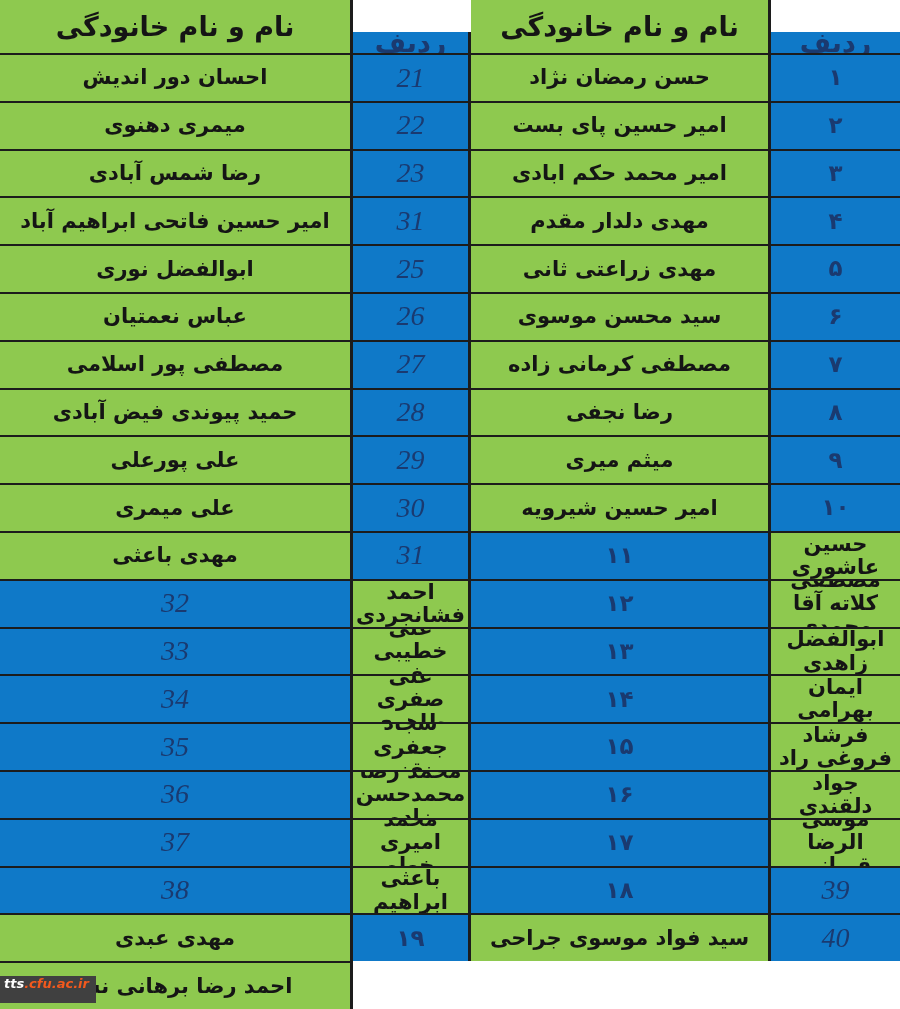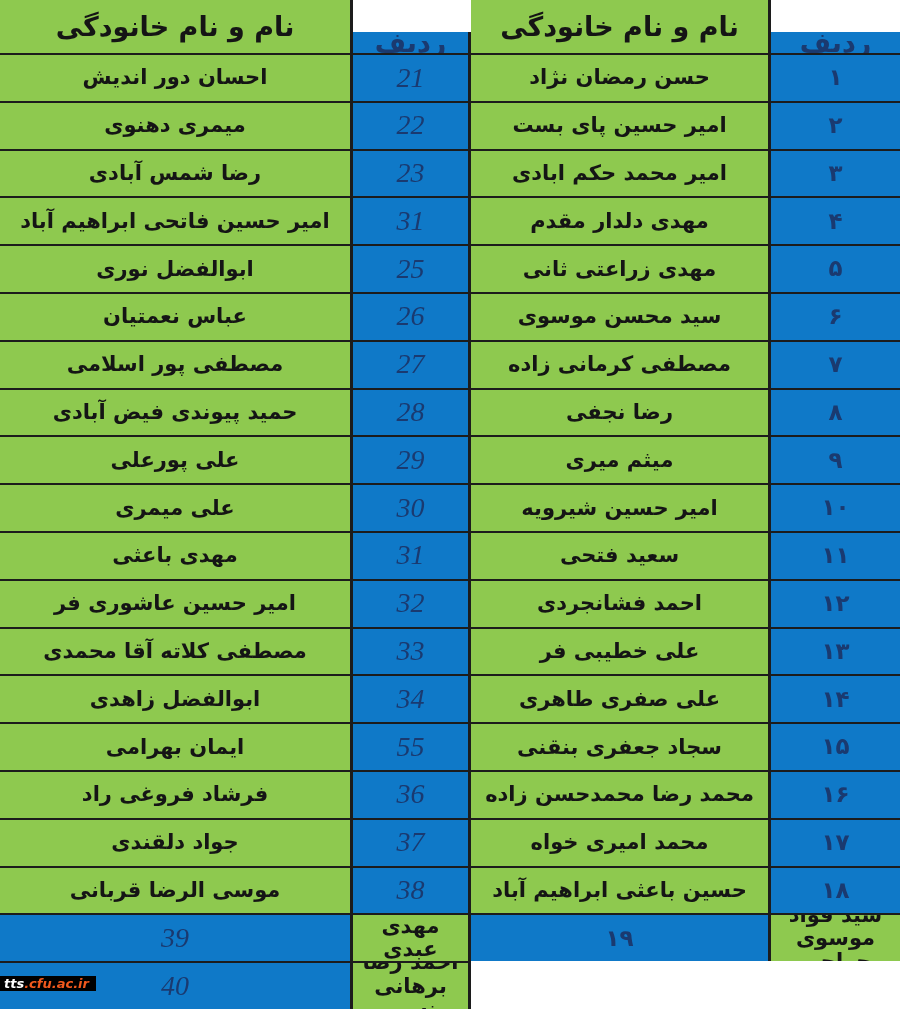--- a/index.html
+++ b/index.html
@@ -51,23 +51,23 @@
     font-family:"Liberation Serif","DejaVu Serif",serif;
     font-size:28px;
     font-style:italic;
   }
   .num-fa{
     font-size:23px;
     font-weight:bold;
     direction:rtl;
   }
   .watermark{
-    position:absolute;left:0;top:976px;height:15px;z-index:5;
-    background:#000000;
-    display:flex;align-items:center;
+    position:absolute;left:0;top:976px;height:27px;z-index:5;
+    background:#404040;
+    display:flex;align-items:flex-start;
     padding:0 7px 0 4px;
     font-family:"DejaVu Sans",sans-serif;
     font-style:italic;font-weight:bold;font-size:13px;
     color:#ffffff;
     white-space:nowrap;
   }
   .watermark .orange{color:var(--wm-orange);}
 </style>
 </head>
 <body>
@@ -113,36 +113,35 @@
     <div class="cell green">علی پورعلی</div>
     <div class="cell blue num-en">29</div>
     <div class="cell green">میثم میری</div>
     <div class="cell blue num-fa">۹</div>
     <div class="cell green">علی میمری</div>
     <div class="cell blue num-en">30</div>
     <div class="cell green">امیر حسین شیرویه</div>
     <div class="cell blue num-fa">۱۰</div>
     <div class="cell green">مهدی باعثی</div>
     <div class="cell blue num-en">31</div>
-    <div class="cell green">سعید فتحی</div>
     <div class="cell blue num-fa">۱۱</div>
     <div class="cell green">امیر حسین عاشوری فر</div>
     <div class="cell blue num-en">32</div>
     <div class="cell green">احمد فشانجردی</div>
     <div class="cell blue num-fa">۱۲</div>
     <div class="cell green">مصطفی کلاته آقا محمدی</div>
     <div class="cell blue num-en">33</div>
     <div class="cell green">علی خطیبی فر</div>
     <div class="cell blue num-fa">۱۳</div>
     <div class="cell green">ابوالفضل زاهدی</div>
     <div class="cell blue num-en">34</div>
     <div class="cell green">علی صفری طاهری</div>
     <div class="cell blue num-fa">۱۴</div>
     <div class="cell green">ایمان بهرامی</div>
-    <div class="cell blue num-en">55</div>
+    <div class="cell blue num-en">35</div>
     <div class="cell green">سجاد جعفری بنقنی</div>
     <div class="cell blue num-fa">۱۵</div>
     <div class="cell green">فرشاد فروغی راد</div>
     <div class="cell blue num-en">36</div>
     <div class="cell green">محمد رضا محمدحسن زاده</div>
     <div class="cell blue num-fa">۱۶</div>
     <div class="cell green">جواد دلقندی</div>
     <div class="cell blue num-en">37</div>
     <div class="cell green">محمد امیری خواه</div>
     <div class="cell blue num-fa">۱۷</div>

